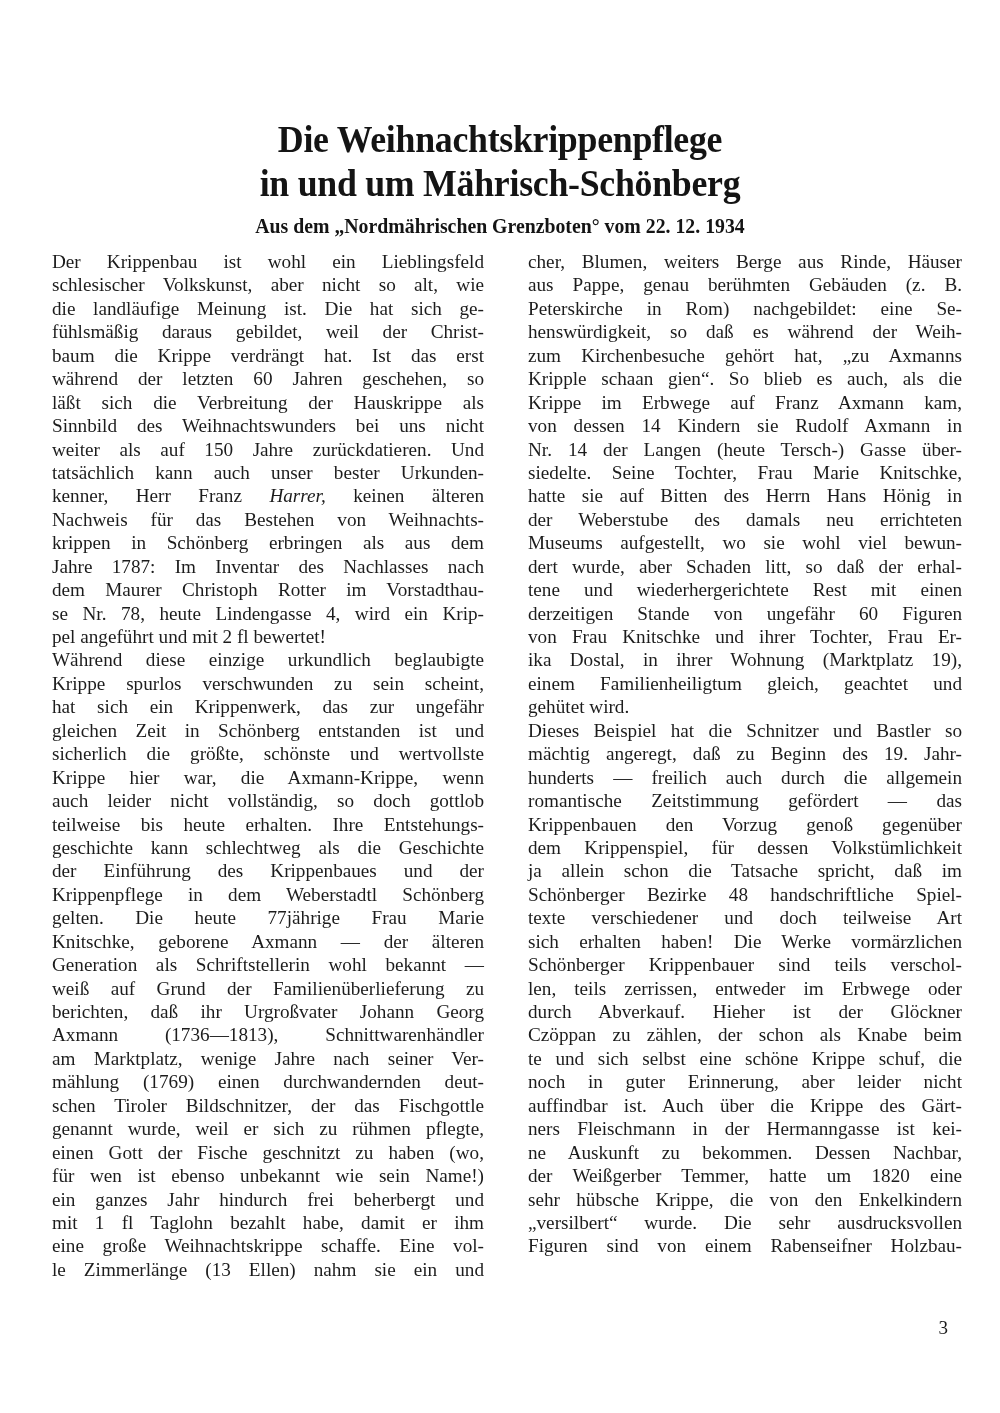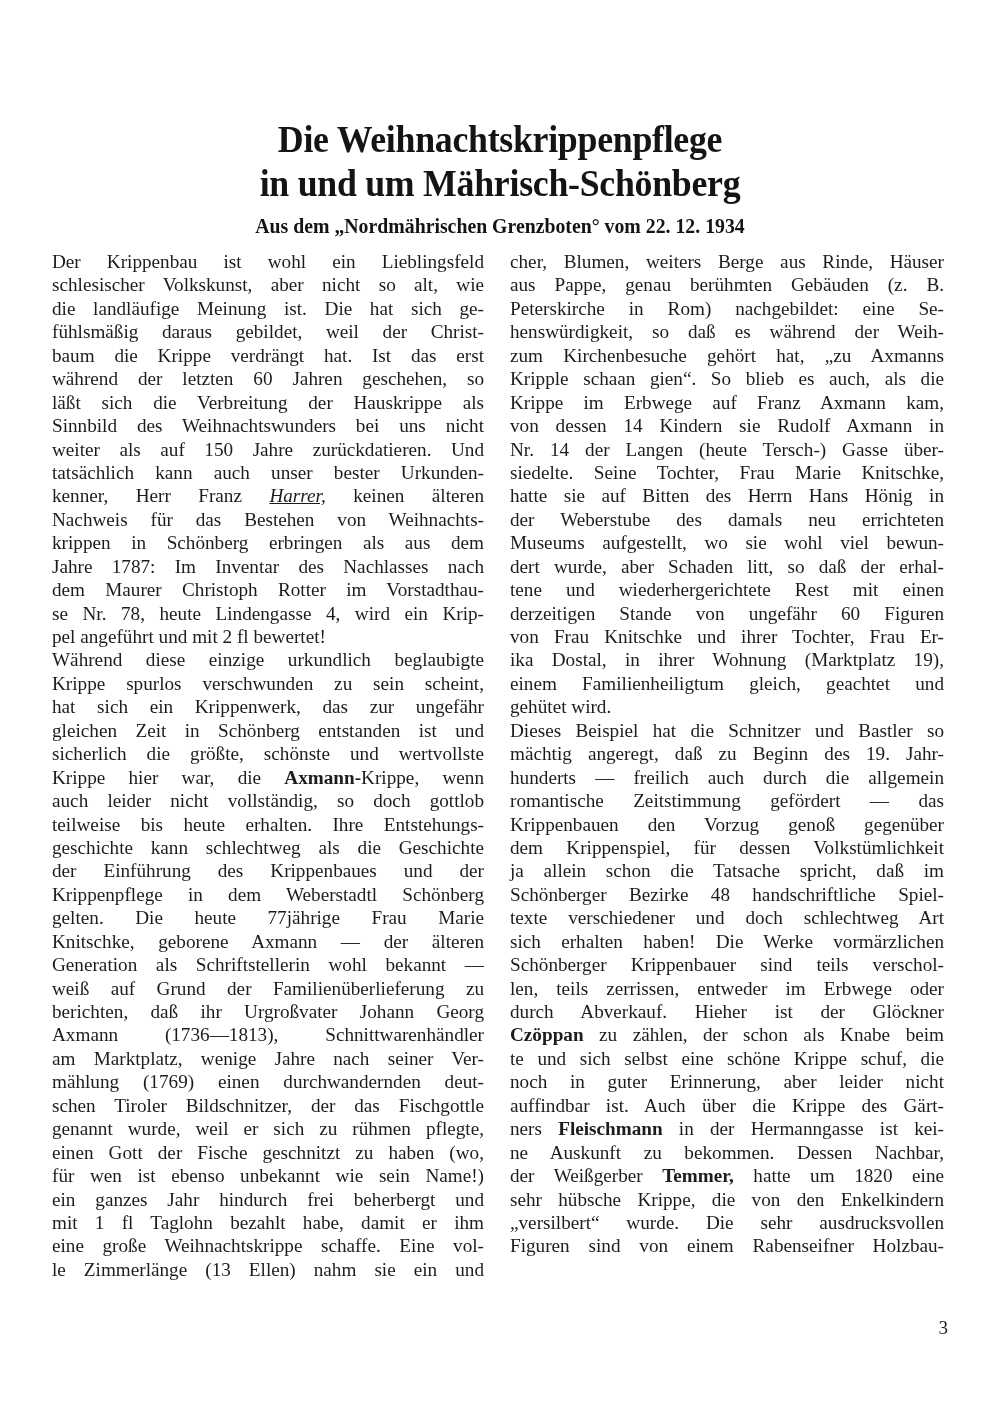--- a/index.html
+++ b/index.html
@@ -17,29 +17,29 @@
       transform: scaleX(0.93); transform-origin: center;
     }
     .subtitle {
       margin-top: 8px;
       font-family: "Liberation Serif", serif;
       font-weight: bold; font-size: 21.5px; line-height: 26px; color: #141414;
       transform: scaleX(0.92); transform-origin: center;
     }
     .col { position: absolute; top: 250px; }
     .col-left { left: 52px; width: 432px; }
-    .col-right { left: 510px; width: 434px; }
+    .col-right { left: 528px; width: 434px; }
     .line {
       display: block; height: 23.45px; line-height: 23.45px;
       font-size: 19.2px; white-space: nowrap; overflow: visible;
       text-align: justify; text-align-last: justify;
     }
     .line.last { text-align-last: left; }
-    .line b { font-weight: bold; }
-    .line i { font-style: italic; text-decoration: underline; }
+    .line b { font-weight: normal; }
+    .line i { font-style: italic; }
     .page-number {
       position: absolute; left: 924px; top: 1317px; width: 24px;
       text-align: right; font-size: 19px; line-height: 22px;
     }
   </style>
 </head>
 <body>
 
 <div class="page">
   <div class="header">
@@ -116,21 +116,21 @@
       <span class="line"><span>einem Familienheiligtum gleich, geachtet und</span></span>
       <span class="line last"><span>gehütet wird.</span></span>
       <span class="line"><span>Dieses Beispiel hat die Schnitzer und Bastler so</span></span>
       <span class="line"><span>mächtig angeregt, daß zu Beginn des 19. Jahr-</span></span>
       <span class="line"><span>hunderts — freilich auch durch die allgemein</span></span>
       <span class="line"><span>romantische Zeitstimmung gefördert — das</span></span>
       <span class="line"><span>Krippenbauen den Vorzug genoß gegenüber</span></span>
       <span class="line"><span>dem Krippenspiel, für dessen Volkstümlichkeit</span></span>
       <span class="line"><span>ja allein schon die Tatsache spricht, daß im</span></span>
       <span class="line"><span>Schönberger Bezirke 48 handschriftliche Spiel-</span></span>
-      <span class="line"><span>texte verschiedener und doch schlechtweg Art</span></span>
+      <span class="line"><span>texte verschiedener und doch teilweise Art</span></span>
       <span class="line"><span>sich erhalten haben! Die Werke vormärzlichen</span></span>
       <span class="line"><span>Schönberger Krippenbauer sind teils verschol-</span></span>
       <span class="line"><span>len, teils zerrissen, entweder im Erbwege oder</span></span>
       <span class="line"><span>durch Abverkauf. Hieher ist der Glöckner</span></span>
       <span class="line"><b>Czöppan</b><span> zu zählen, der schon als Knabe beim</span></span>
       <span class="line"><span>te und sich selbst eine schöne Krippe schuf, die</span></span>
       <span class="line"><span>noch in guter Erinnerung, aber leider nicht</span></span>
       <span class="line"><span>auffindbar ist. Auch über die Krippe des Gärt-</span></span>
       <span class="line"><span>ners </span><b>Fleischmann</b><span> in der Hermanngasse ist kei-</span></span>
       <span class="line"><span>ne Auskunft zu bekommen. Dessen Nachbar,</span></span>

